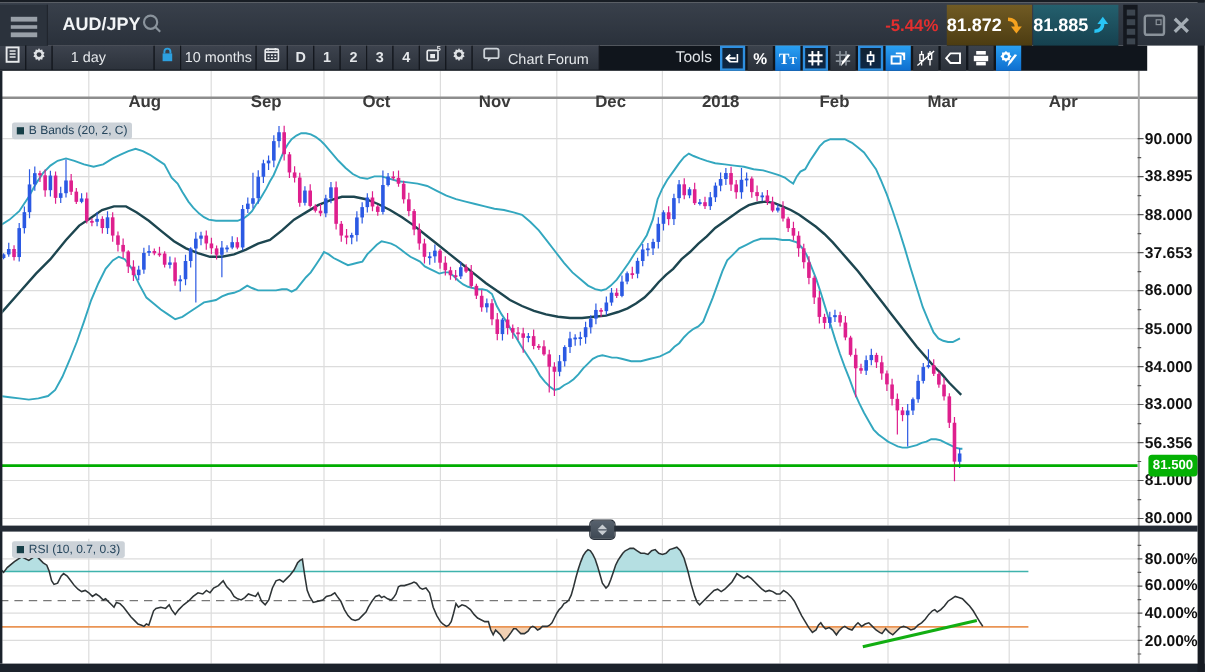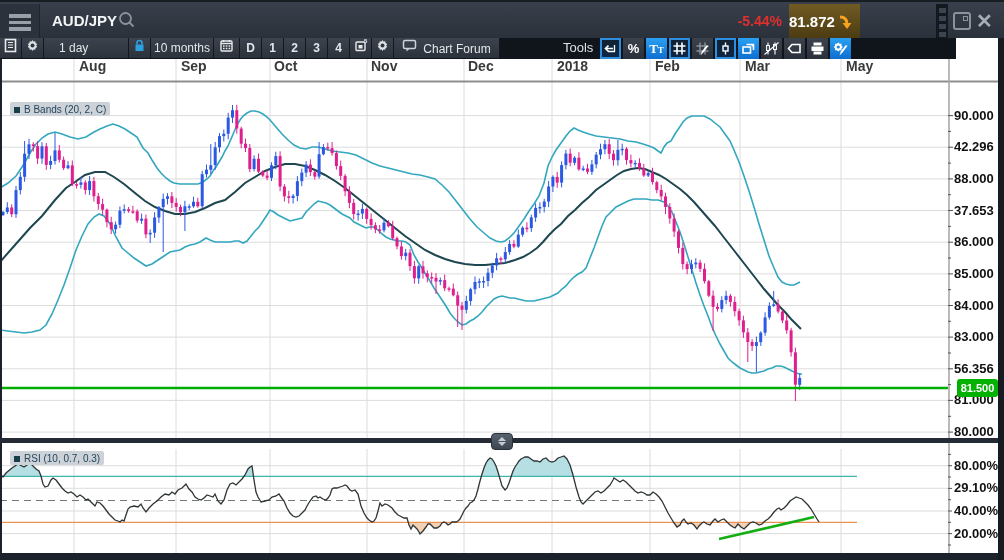--- a/index.html
+++ b/index.html
@@ -22,21 +22,21 @@
 #bar2 { position:absolute; left:0; top:38px; width:956px; height:21px; background:#10151c; }
 .seg { position:absolute; top:0; height:20px; background:linear-gradient(#3d434e,#2c323b);
   border-right:1px solid #14181e; color:#e4e7ea; font-size:12px; text-align:center; }
 .seg span { line-height:20px; }
 #tools_lbl { position:absolute; left:563px; top:2px; color:#dde1e5; font-size:13px;text-align:center; }
 .tb { position:absolute; top:0; width:21px; height:21px; display:flex; align-items:center; justify-content:center; }
 .tb.dk { background:linear-gradient(#3b424c,#2b313a); }
 .tb.navy { background:linear-gradient(#123, #0d2746); border:2px solid #2e8fe0; }
 .tb.blue { background:linear-gradient(#2aa0f2,#0e6ecf); }
 #chart_axis_lbls div, .plab { position:absolute; left:954px; color:#111; font-size:13px; font-weight:bold; }
-.mlab { position:absolute; top:58px; color:#3a3a3a; font-size:14px; font-weight:bold; }
+.mlab { position:absolute; top:76px; color:#3a3a3a; font-size:14px; font-weight:bold;margin-left:28px; }
 #leftedge { position:absolute; left:0; top:59px; width:2px; height:494px; background:#1b222b; }
 #rightedge { position:absolute; left:998px; top:0px; width:6px; height:560px; background:#161b22; }
 #divider { position:absolute; left:0; top:438px; width:998px; height:4.5px; background:#242b35; }
 #divbtn { position:absolute; left:491px; top:433px; width:22px; height:16.5px; background:linear-gradient(#57616d,#3e4853);
   border:1px solid #29303a; border-radius:4px; }
 #divbtn .up { position:absolute; left:5.5px; top:2.5px; width:0; height:0; border-left:4.5px solid transparent;
   border-right:4.5px solid transparent; border-bottom:4.5px solid #c7ccd1; }
 #divbtn .dn { position:absolute; left:5.5px; bottom:2.5px; width:0; height:0; border-left:4.5px solid transparent;
   border-right:4.5px solid transparent; border-top:4.5px solid #c7ccd1; }
 #botbar { position:absolute; left:0; top:553px; width:1004px; height:7px; background:#1b222b; }
@@ -346,34 +346,34 @@
 </svg>
 <div id="leftedge"></div>
 <div class="mlab" style="left:79px">Aug</div>
 <div class="mlab" style="left:181px">Sep</div>
 <div class="mlab" style="left:274px">Oct</div>
 <div class="mlab" style="left:371px">Nov</div>
 <div class="mlab" style="left:468px">Dec</div>
 <div class="mlab" style="left:557px">2018</div>
 <div class="mlab" style="left:655px">Feb</div>
 <div class="mlab" style="left:745px">Mar</div>
-<div class="mlab" style="left:846px">May</div>
+<div class="mlab" style="left:846px">Apr</div>
 <div class="plab" style="top:107.6px">90.000</div>
-<div class="plab" style="top:139.2px">42.296</div>
+<div class="plab" style="top:139.2px">38.895</div>
 <div class="plab" style="top:170.9px">88.000</div>
 <div class="plab" style="top:202.5px">37.653</div>
 <div class="plab" style="top:234.2px">86.000</div>
 <div class="plab" style="top:265.9px">85.000</div>
 <div class="plab" style="top:297.5px">84.000</div>
 <div class="plab" style="top:329.1px">83.000</div>
 <div class="plab" style="top:360.8px">56.356</div>
 <div class="plab" style="top:392.4px">81.000</div>
 <div class="plab" style="top:424.1px">80.000</div>
 <div class="plab" style="top:457.7px">80.00%</div>
-<div class="plab" style="top:480.3px">29.10%</div>
+<div class="plab" style="top:480.3px">60.00%</div>
 <div class="plab" style="top:503.0px">40.00%</div>
 <div class="plab" style="top:525.6px">20.00%</div>
 <div id="greenlbl">81.500</div>
 <div class="indlbl" style="left:10px;top:102px"><span class="sq"></span>B Bands (20, 2, C)</div>
 <div class="indlbl" style="left:10px;top:451px"><span class="sq"></span>RSI (10, 0.7, 0.3)</div>
 <div id="divider"></div>
 <div id="divbtn">
     <div class="up"></div>
     <div class="dn"></div>
   </div>
@@ -388,20 +388,24 @@
   <div id="title">AUD/JPY</div>
   <div id="srch"><svg width="20" height="20" viewBox="0 0 20 20">
         <circle cx="8.5" cy="8.5" r="5.5" fill="none" stroke="#8a939c" stroke-width="1.8"></circle>
         <path d="M12.5 12.5l4 4" stroke="#8a939c" stroke-width="1.8"></path>
       </svg></div>
   <div id="pct">-5.44%</div>
   <div class="pricebtn" id="sell">81.872&nbsp;<svg width="13" height="16" viewBox="0 0 13 16" style="vertical-align:-3px">
         <path d="M1 3c4 0 7 2 7 7" fill="none" stroke="#f5a21f" stroke-width="3"></path>
         <path d="M3.5 9l4.5 6 4.5-6z" fill="#f5a21f"></path>
       </svg></div>
+  <div class="pricebtn" id="buy">81.885&nbsp;<svg width="13" height="16" viewBox="0 0 13 16" style="vertical-align:-3px">
+        <path d="M1 13c4 0 7-2 7-7" fill="none" stroke="#29c5f5" stroke-width="3"></path>
+        <path d="M3.5 7L8 1l4.5 6z" fill="#29c5f5"></path>
+      </svg></div>
   <div id="dots">
       <div style="top:4px"></div>
       <div style="top:12px"></div>
       <div style="top:20px"></div>
       <div style="top:28px"></div>
     </div>
   <div id="expand">
       <div></div>
     </div>
   <div id="close">✕</div>

